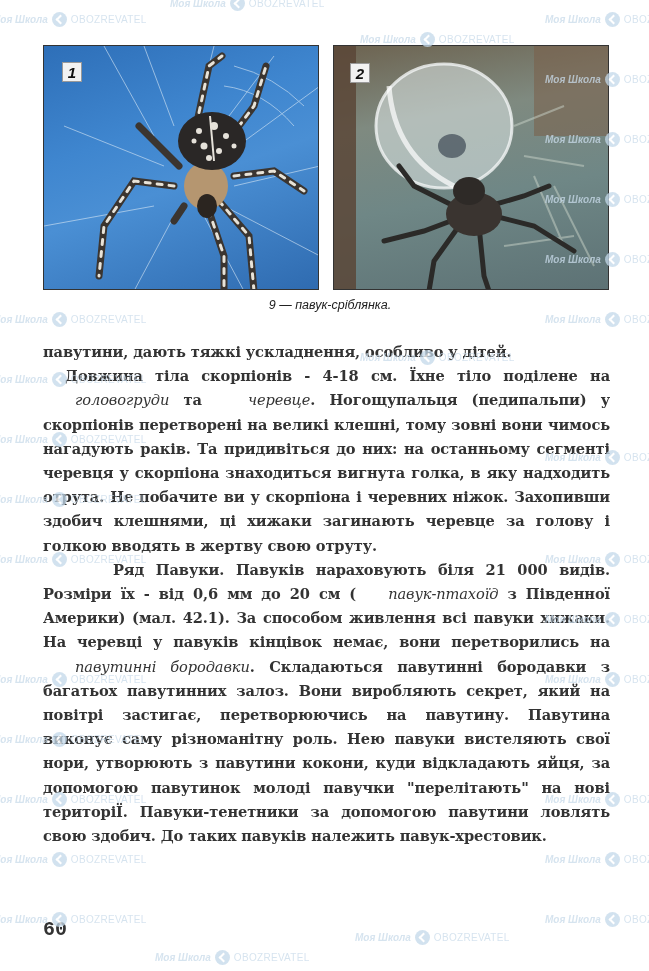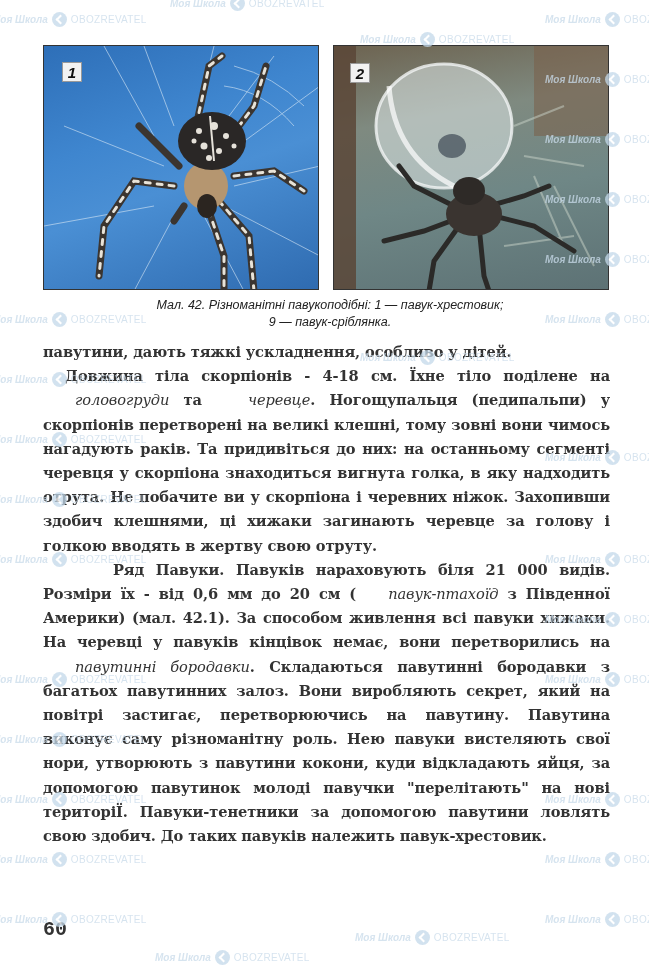--- a/index.html
+++ b/index.html
@@ -275,21 +275,20 @@
         <path d="M120 160 L80 140 L65 120"></path>
       </g>
       <ellipse cx="140" cy="168" rx="28" ry="22" fill="#3a3430"></ellipse>
       <ellipse cx="135" cy="145" rx="16" ry="14" fill="#2e2a27"></ellipse>
     </svg>
     <div class="num-badge">2</div>
   </div>
 </div>
 
 <div class="caption">
-  <div>Мал. 42. Різноманітні павукоподібні: 1 — павук-хрестовик;</div>
   <div>9 — павук-сріблянка.</div>
 </div>
 
 <div class="text">
   <p>павутини, дають тяжкі ускладнення, особливо у дітей.</p>
   <p class="ind"><span>Довжина тіла скорпіонів  -  4-18 см. Їхне тіло поділене на </span><span class="it">головогруди</span><span> та </span><span class="it">черевце</span><span>. Ногощупальця (педипальпи) у скорпіонів перетворені на великі клешні, тому зовні вони чимось нагадують раків. Та придивіться до них: на останньому сегменті черевця у скорпіона знаходиться вигнута голка, в яку надходить отрута. Не побачите ви у скорпіона і черевних ніжок. Захопивши здобич клешнями, ці хижаки загинають черевце за голову і голкою вводять в жертву свою отруту.</span></p>
   <p class="ind"><span class="b">Ряд Павуки.</span><span> Павуків нараховують біля 21 000 видів. Розміри їх - від 0,6 мм до 20 см (</span><span class="it">павук-птахоїд</span><span> з Південної Америки) (мал. 42.1). За способом живлення   всі павуки хижаки. На черевці у павуків кінцівок немає, вони перетворились на </span><span class="it">павутинні бородавки</span><span>. Складаються павутинні бородавки з багатьох павутинних залоз. Вони виробляють секрет, який на повітрі застигає, перетворюючись на павутину. Павутина виконує саму різноманітну роль. Нею павуки вистеляють свої нори, утворюють з павутини кокони, куди відкладають яйця, за допомогою павутинок молоді павучки "перелітають" на нові територіЇ. Павуки-тенетники за допомогою павутини ловлять свою здобич. До таких павуків належить павук-хрестовик.</span></p>
 </div>
 
 <div class="page-num">60</div>

